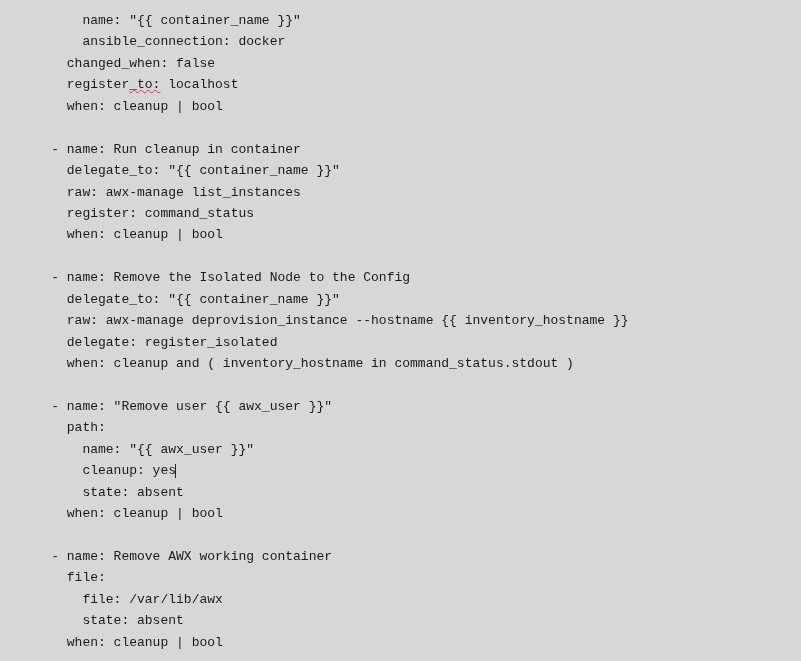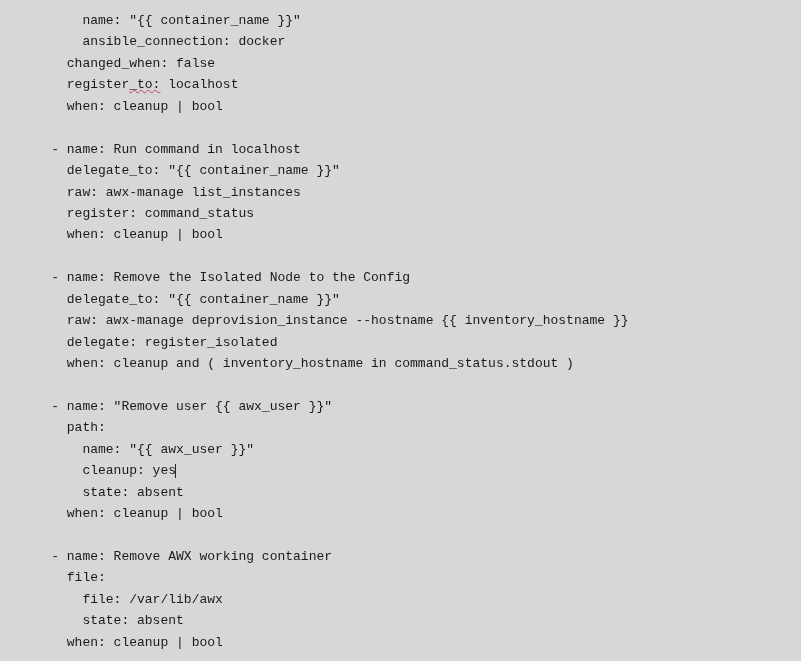--- a/index.html
+++ b/index.html
@@ -36,21 +36,21 @@
   </style>
 </head>
 <body>
 
 <div class="code-block"><span>        name: "{{ container_name }}"</span>
 <span>        ansible_connection: docker</span>
 <span>      changed_when: false</span>
 <span><span>      register</span><span class="underline-red">_to:</span><span> localhost</span></span>
 <span>      when: cleanup | bool</span>
 <span></span>
-<span>    - name: Run command in localhost</span>
+<span>    - name: Run cleanup in container</span>
 <span>      delegate_to: "{{ container_name }}"</span>
 <span>      raw: awx-manage list_instances</span>
 <span>      register: command_status</span>
 <span>      when: cleanup | bool</span>
 <span></span>
 <span>    - name: Remove the Isolated Node to the Config</span>
 <span>      delegate_to: "{{ container_name }}"</span>
 <span>      raw: awx-manage deprovision_instance --hostname {{ inventory_hostname }}</span>
 <span>      delegate: register_isolated</span>
 <span>      when: cleanup and ( inventory_hostname in command_status.stdout )</span>

